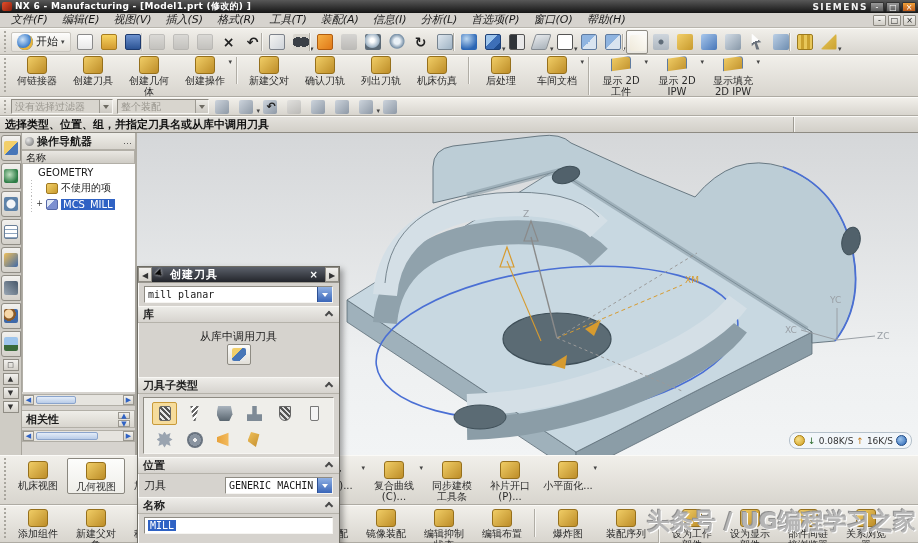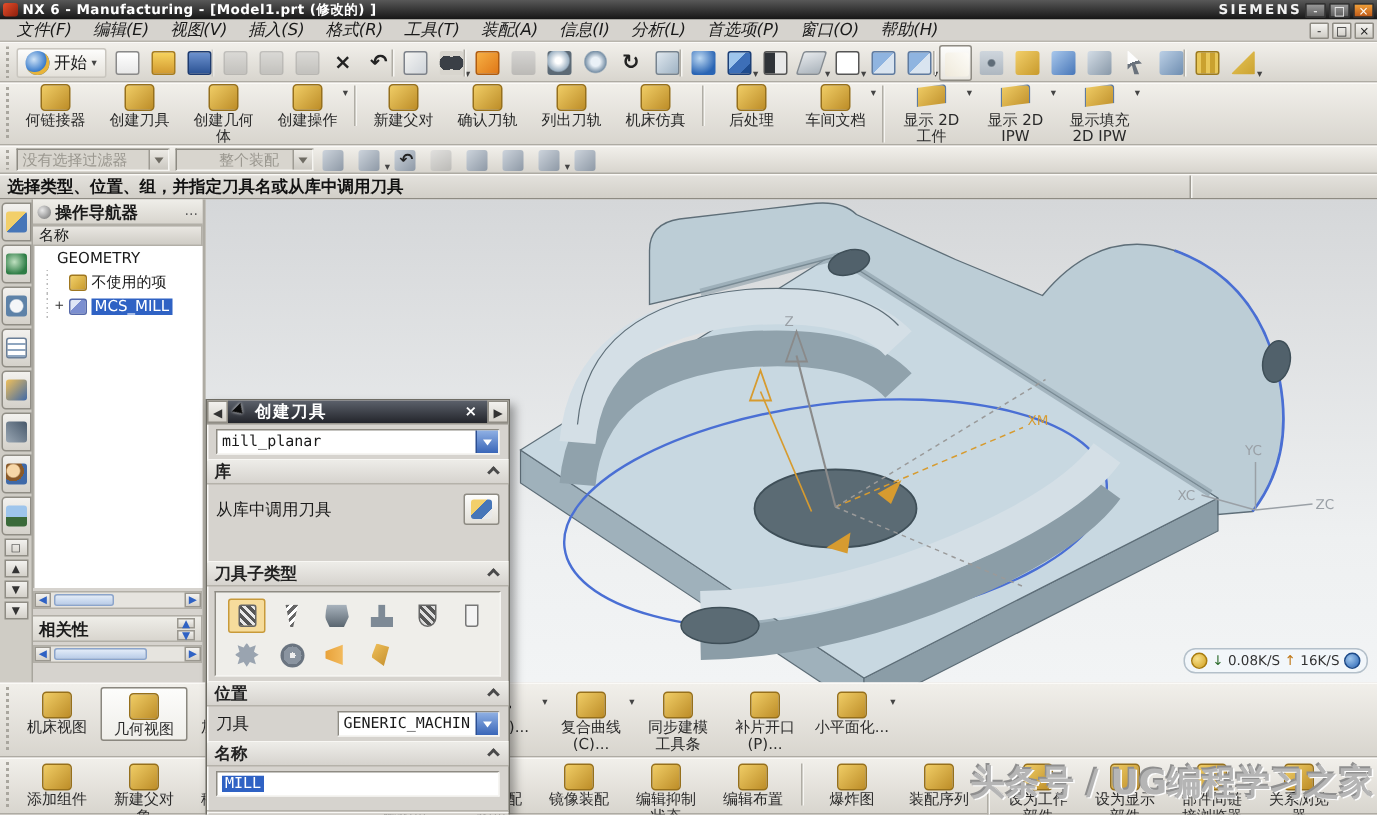--- a/index.html
+++ b/index.html
@@ -174,21 +174,21 @@
   .dtabtext { font-weight:bold; font-size:11px; letter-spacing:1px; flex:1; }
   .dclose { font-size:10px; font-weight:bold; color:#fff; padding:0 3px; }
   .dsec { height:17px; display:flex; align-items:center; padding:0 5px; background:linear-gradient(#edece8,#d6d3ce); border-top:1px solid #f8f7f4; border-bottom:1px solid #b5b2aa; }
   .dsec .st { font-weight:bold; font-size:11px; color:#222; flex:1; }
   .chev { width:6px; height:6px; border-left:2px solid #4a4a4a; border-top:2px solid #4a4a4a; transform:rotate(45deg); margin-right:2px; }
   .drow { padding:3px 6px; display:flex; align-items:center; }
   .dfield { flex:1; height:17px; background:#fff; border:1px solid; border-color:#8e8b83 #f6f5f2 #f6f5f2 #8e8b83; display:flex; align-items:center; }
   .dfield .fval { flex:1; padding:0 3px; font-family:"DejaVu Sans Mono","Liberation Mono",monospace; font-size:10px; white-space:nowrap; overflow:hidden; }
   .cbarrow { width:15px; align-self:stretch; background:linear-gradient(#8fb0e4,#3a66b8); border-left:1px solid #2c4f92; display:flex; align-items:center; justify-content:center; flex:none; }
   .cbarrow .tri { width:0; height:0; border:3px solid rgba(0,0,0,0); border-top:4px solid #fff; margin-top:3px; }
-  .librow { justify-content:space-between; padding:6px 6px 24px; }
+  .librow { justify-content:space-between; padding:6px 6px 12px;flex-direction:column; }
   .liblabel { font-size:11px; }
   .libbtn { width:24px; height:21px; background:linear-gradient(#fdfdfc,#e2dfd8); border:1px solid #8e8b83; border-radius:2px; display:flex; align-items:center; justify-content:center; }
   .libbtn .li { width:14px; height:13px; background:linear-gradient(135deg,#f2cf6a 40%,#4776b8 40% 75%,#e8e8e8 75%); border-radius:2px; }
   .subpanel { margin:3px 5px; background:#efeeea; border:1px solid; border-color:#8e8b83 #f6f5f2 #f6f5f2 #8e8b83; padding:4px 2px 2px 8px; display:flex; flex-wrap:wrap; gap:3px 5px; }
   .subbtn { width:25px; height:23px; display:flex; align-items:center; justify-content:center; border:1px solid rgba(0,0,0,0); border-radius:2px; }
   .subbtn.selected { background:#f6dc9c; border:1px solid #c89a3a; }
   .sic { width:12px; height:15px; }
   [data-shape="mill"]{ background:repeating-linear-gradient(45deg,#555 0 2px,#e8e8e8 2px 4px); border:1px solid #666; border-radius:2px; }
   [data-shape="thread"]{ background:repeating-linear-gradient(-45deg,#666 0 2px,#fff 2px 4px); clip-path:polygon(15% 0,85% 0,58% 100%,42% 100%); }
   [data-shape="face"]{ background:linear-gradient(#aab4be,#5a6670); clip-path:polygon(10% 0,90% 0,100% 55%,80% 100%,20% 100%,0 55%); width:16px; }
@@ -535,21 +535,21 @@
   </div>
 
   <div class="tbar" id="tb3" data-name="selection-bar">
     <span class="grip" data-name="toolbar-grip"></span>
     <div class="combo" style="width:102px;" data-name="selection-filter-combo">
       <span class="cval">没有选择过滤器</span>
       <span class="carrowbox" data-name="combo-arrow-icon">
           <span class="tri-d"></span>
         </span>
     </div>
-    <div class="combo" style="width:92px;padding-left:25px;" data-name="selection-scope-combo">
+    <div class="combo" style="width:92px;" data-name="selection-scope-combo">
       <span class="cval">整个装配</span>
       <span class="carrowbox" data-name="combo-arrow-icon">
           <span class="tri-d"></span>
         </span>
     </div>
     <div style="display:flex;align-items:center;">
 
         <div class="t1btn" style="height:18px;" data-name="selection-bar-button">
           <span class="i16" style="top:2px;width:14px;height:14px;" data-name="snap-swirl-icon"></span>
           <span class="gl" style="line-height:18px;font-size:11px;"></span>

